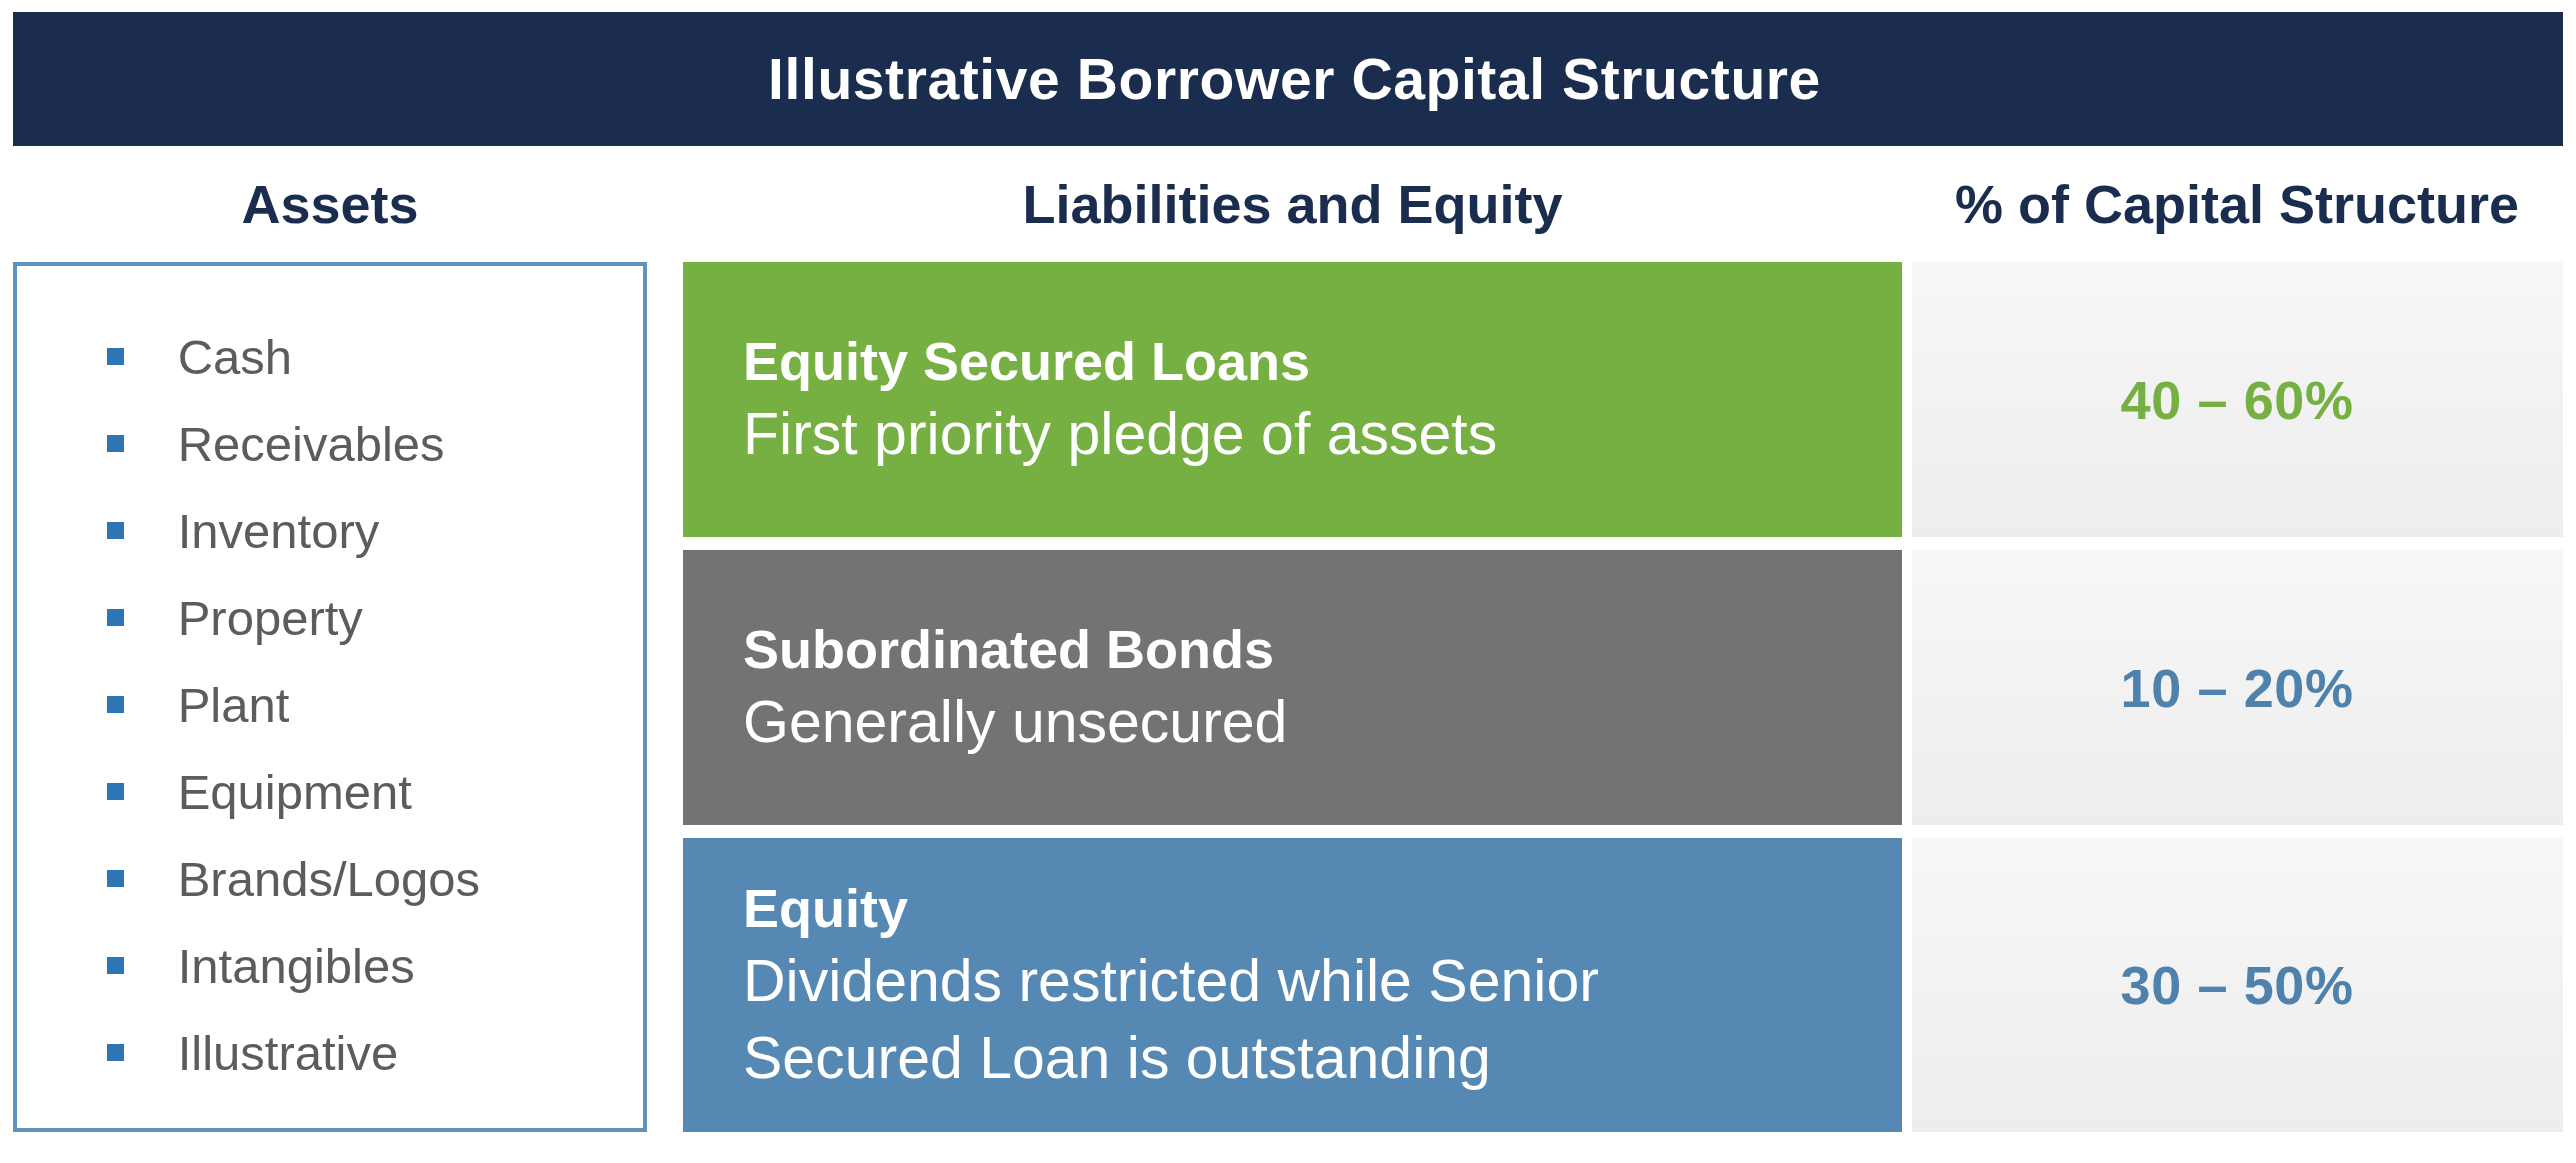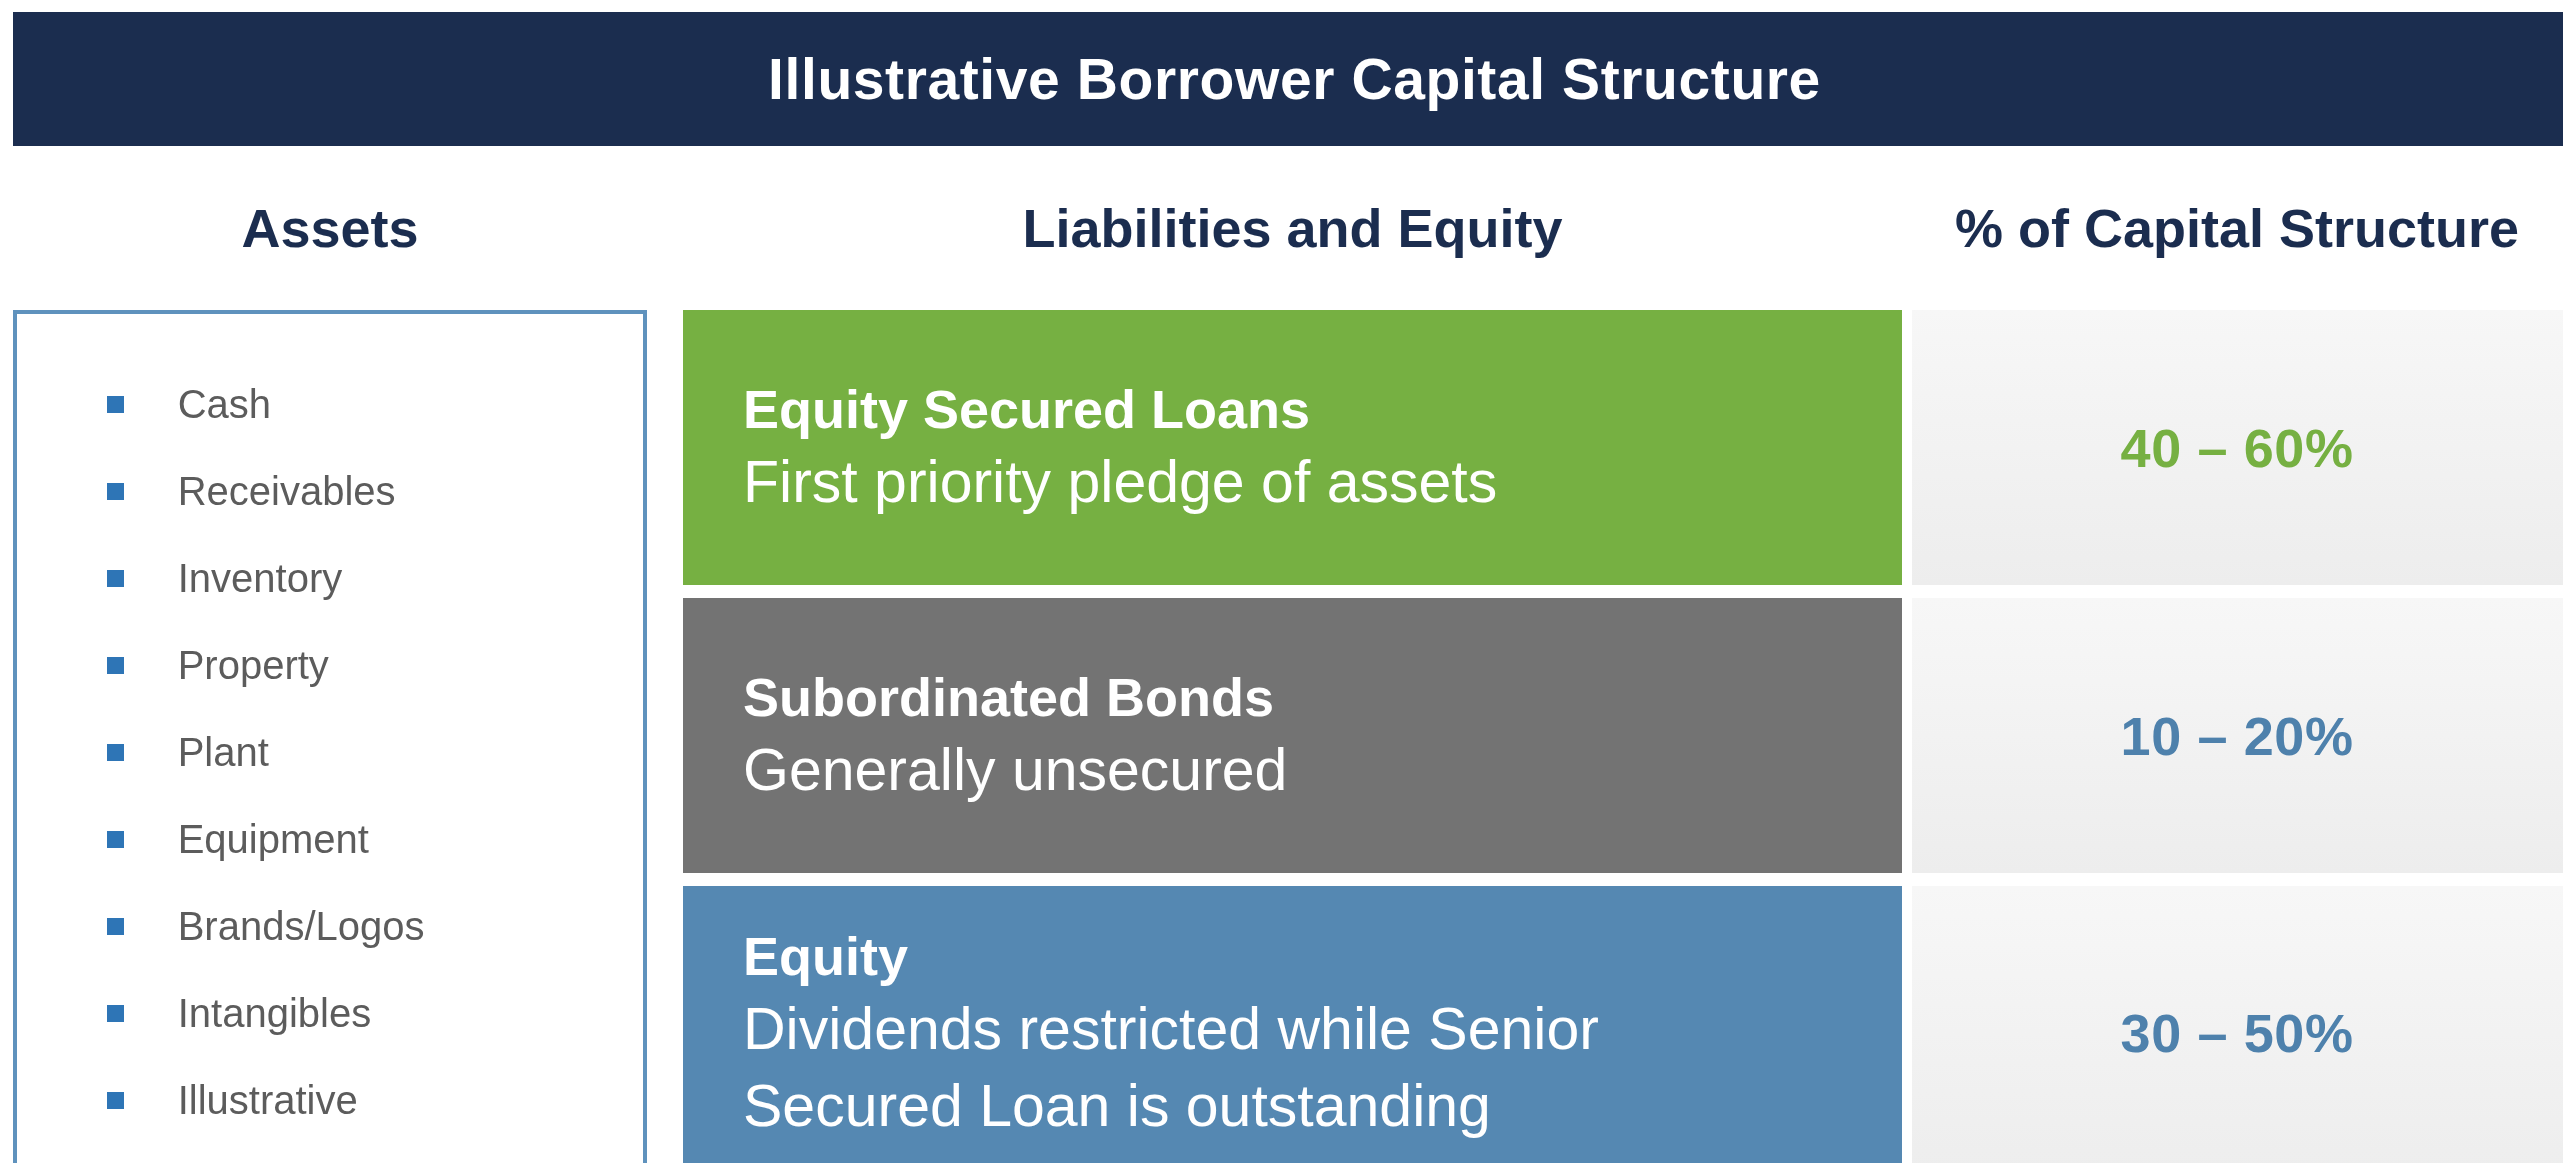--- a/index.html
+++ b/index.html
@@ -24,21 +24,21 @@
     justify-content: center;
     padding-left: 13px;
   }
   .title-text {
     color: #ffffff;
     font-size: 57px;
     font-weight: bold;
     letter-spacing: 0.6px;
   }
   .col-headers {
-    height: 164px;
+    height: 116px;
     display: grid;
     grid-template-columns: 634px 36px 1219px 9.6px 651px;
     align-items: center;
   }
   .col-header {
     font-size: 54px;
     font-weight: bold;
     color: #1b2d4f;
     text-align: center;
     white-space: nowrap;
@@ -67,21 +67,21 @@
     height: 87px;
   }
   .bullet {
     width: 16.7px;
     height: 16.7px;
     background: #2e75b6;
     margin-right: 54px;
     flex: none;
   }
   .asset-label {
-    font-size: 40px;
+    font-size: 49px;
     color: #5c5c5c;
     text-align: center;
   }
   .bar {
     grid-column: 3;
     display: flex;
     flex-direction: column;
     justify-content: center;
     padding: 0 48px 0 60px;
     color: #ffffff;

